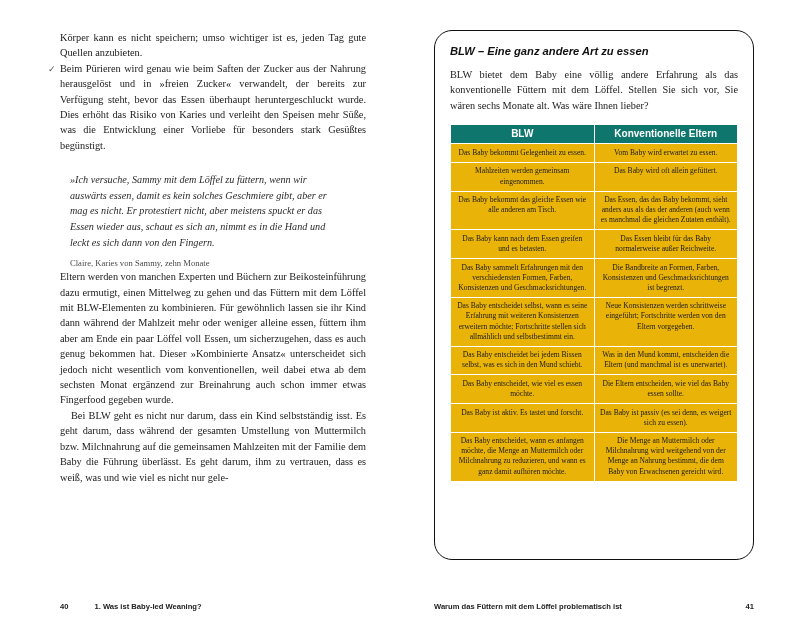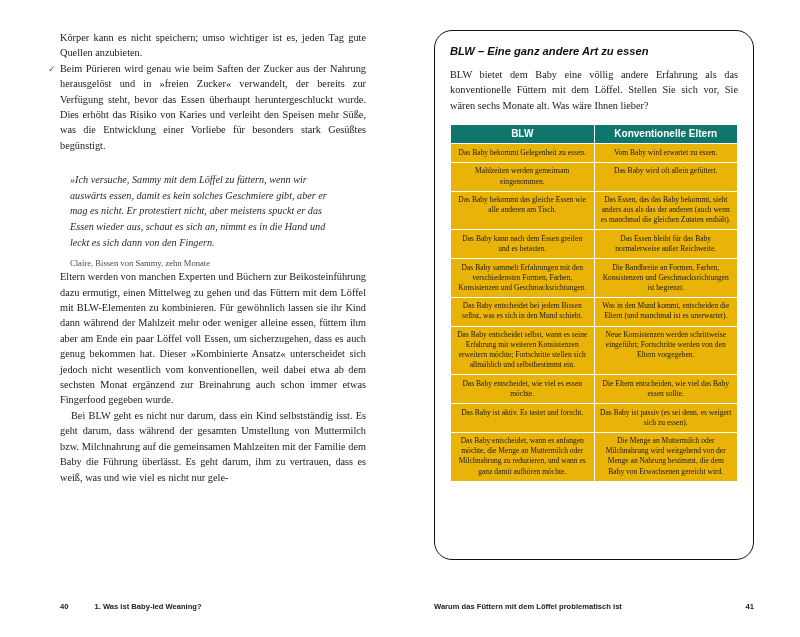--- a/index.html
+++ b/index.html
@@ -175,21 +175,21 @@
     <div class="body-text">
       <p>Körper kann es nicht speichern; umso wichtiger ist es, jeden Tag gute Quellen anzubieten.</p>
       <div class="para-marked">
         <span class="check-mark">✓</span>
         <p>Beim Pürieren wird genau wie beim Saften der Zucker aus der Nahrung herausgelöst und in »freien Zucker« verwandelt, der bereits zur Verfügung steht, bevor das Essen überhaupt heruntergeschluckt wurde. Dies erhöht das Risiko von Karies und verleiht den Speisen mehr Süße, was die Entwicklung einer Vorliebe für besonders stark Gesüßtes begünstigt.</p>
       </div>
     </div>
 
     <div class="quote-block">
       <div>»Ich versuche, Sammy mit dem Löffel zu füttern, wenn wir auswärts essen, damit es kein solches Geschmiere gibt, aber er mag es nicht. Er protestiert nicht, aber meistens spuckt er das Essen wieder aus, schaut es sich an, nimmt es in die Hand und leckt es sich dann von den Fingern.</div>
-      <div class="quote-attr">Claire, Bissen von Sammy, zehn Monate</div>
+      <div class="quote-attr">Claire, Karies von Sammy, zehn Monate</div>
     </div>
 
 
     <div class="body-text">
       <p>Eltern werden von manchen Experten und Büchern zur Beikosteinführung dazu ermutigt, einen Mittelweg zu gehen und das Füttern mit dem Löffel mit BLW-Elementen zu kombinieren. Für gewöhnlich lassen sie ihr Kind dann während der Mahlzeit mehr oder weniger alleine essen, füttern ihm aber am Ende ein paar Löffel voll Essen, um sicherzugehen, dass es auch genug bekommen hat. Dieser »Kombinierte Ansatz« unterscheidet sich jedoch nicht wesentlich vom konventionellen, weil dabei etwa ab dem sechsten Monat ergänzend zur Breinahrung auch schon immer etwas Fingerfood gegeben wurde.</p>
       <p class="indent">Bei BLW geht es nicht nur darum, dass ein Kind selbstständig isst. Es geht darum, dass während der gesamten Umstellung von Muttermilch bzw. Milchnahrung auf die gemeinsamen Mahlzeiten mit der Familie dem Baby die Führung überlässt. Es geht darum, ihm zu vertrauen, dass es weiß, was und wie viel es nicht nur gele-</p>
     </div>
 
     <div class="footer">
       <div class="footer-left">
@@ -225,26 +225,26 @@
           </tr>
           <tr>
             <td>Das Baby kann nach dem Essen greifen und es betasten.</td>
             <td>Das Essen bleibt für das Baby normalerweise außer Reichweite.</td>
           </tr>
           <tr>
             <td>Das Baby sammelt Erfahrungen mit den verschiedensten Formen, Farben, Konsistenzen und Geschmacksrichtungen.</td>
             <td>Die Bandbreite an Formen, Farben, Konsistenzen und Geschmacksrichtungen ist begrenzt.</td>
           </tr>
           <tr>
+            <td>Das Baby entscheidet selbst, wann es seine Erfahrung mit weiteren Konsistenzen erweitern möchte; Fortschritte stellen sich allmählich und selbstbestimmt ein.</td>
+            <td>Neue Konsistenzen werden schrittweise eingeführt; Fortschritte werden von den Eltern vorgegeben.</td>
+          </tr>
+          <tr>
             <td>Das Baby entscheidet bei jedem Bissen selbst, was es sich in den Mund schiebt.</td>
             <td>Was in den Mund kommt, entscheiden die Eltern (und manchmal ist es unerwartet).</td>
-          </tr>
-          <tr>
-            <td>Das Baby entscheidet selbst, wann es seine Erfahrung mit weiteren Konsistenzen erweitern möchte; Fortschritte stellen sich allmählich und selbstbestimmt ein.</td>
-            <td>Neue Konsistenzen werden schrittweise eingeführt; Fortschritte werden von den Eltern vorgegeben.</td>
           </tr>
           <tr>
             <td>Das Baby entscheidet, wie viel es essen möchte.</td>
             <td>Die Eltern entscheiden, wie viel das Baby essen sollte.</td>
           </tr>
           <tr>
             <td>Das Baby ist aktiv. Es tastet und forscht.</td>
             <td>Das Baby ist passiv (es sei denn, es weigert sich zu essen).</td>
           </tr>
           <tr>

